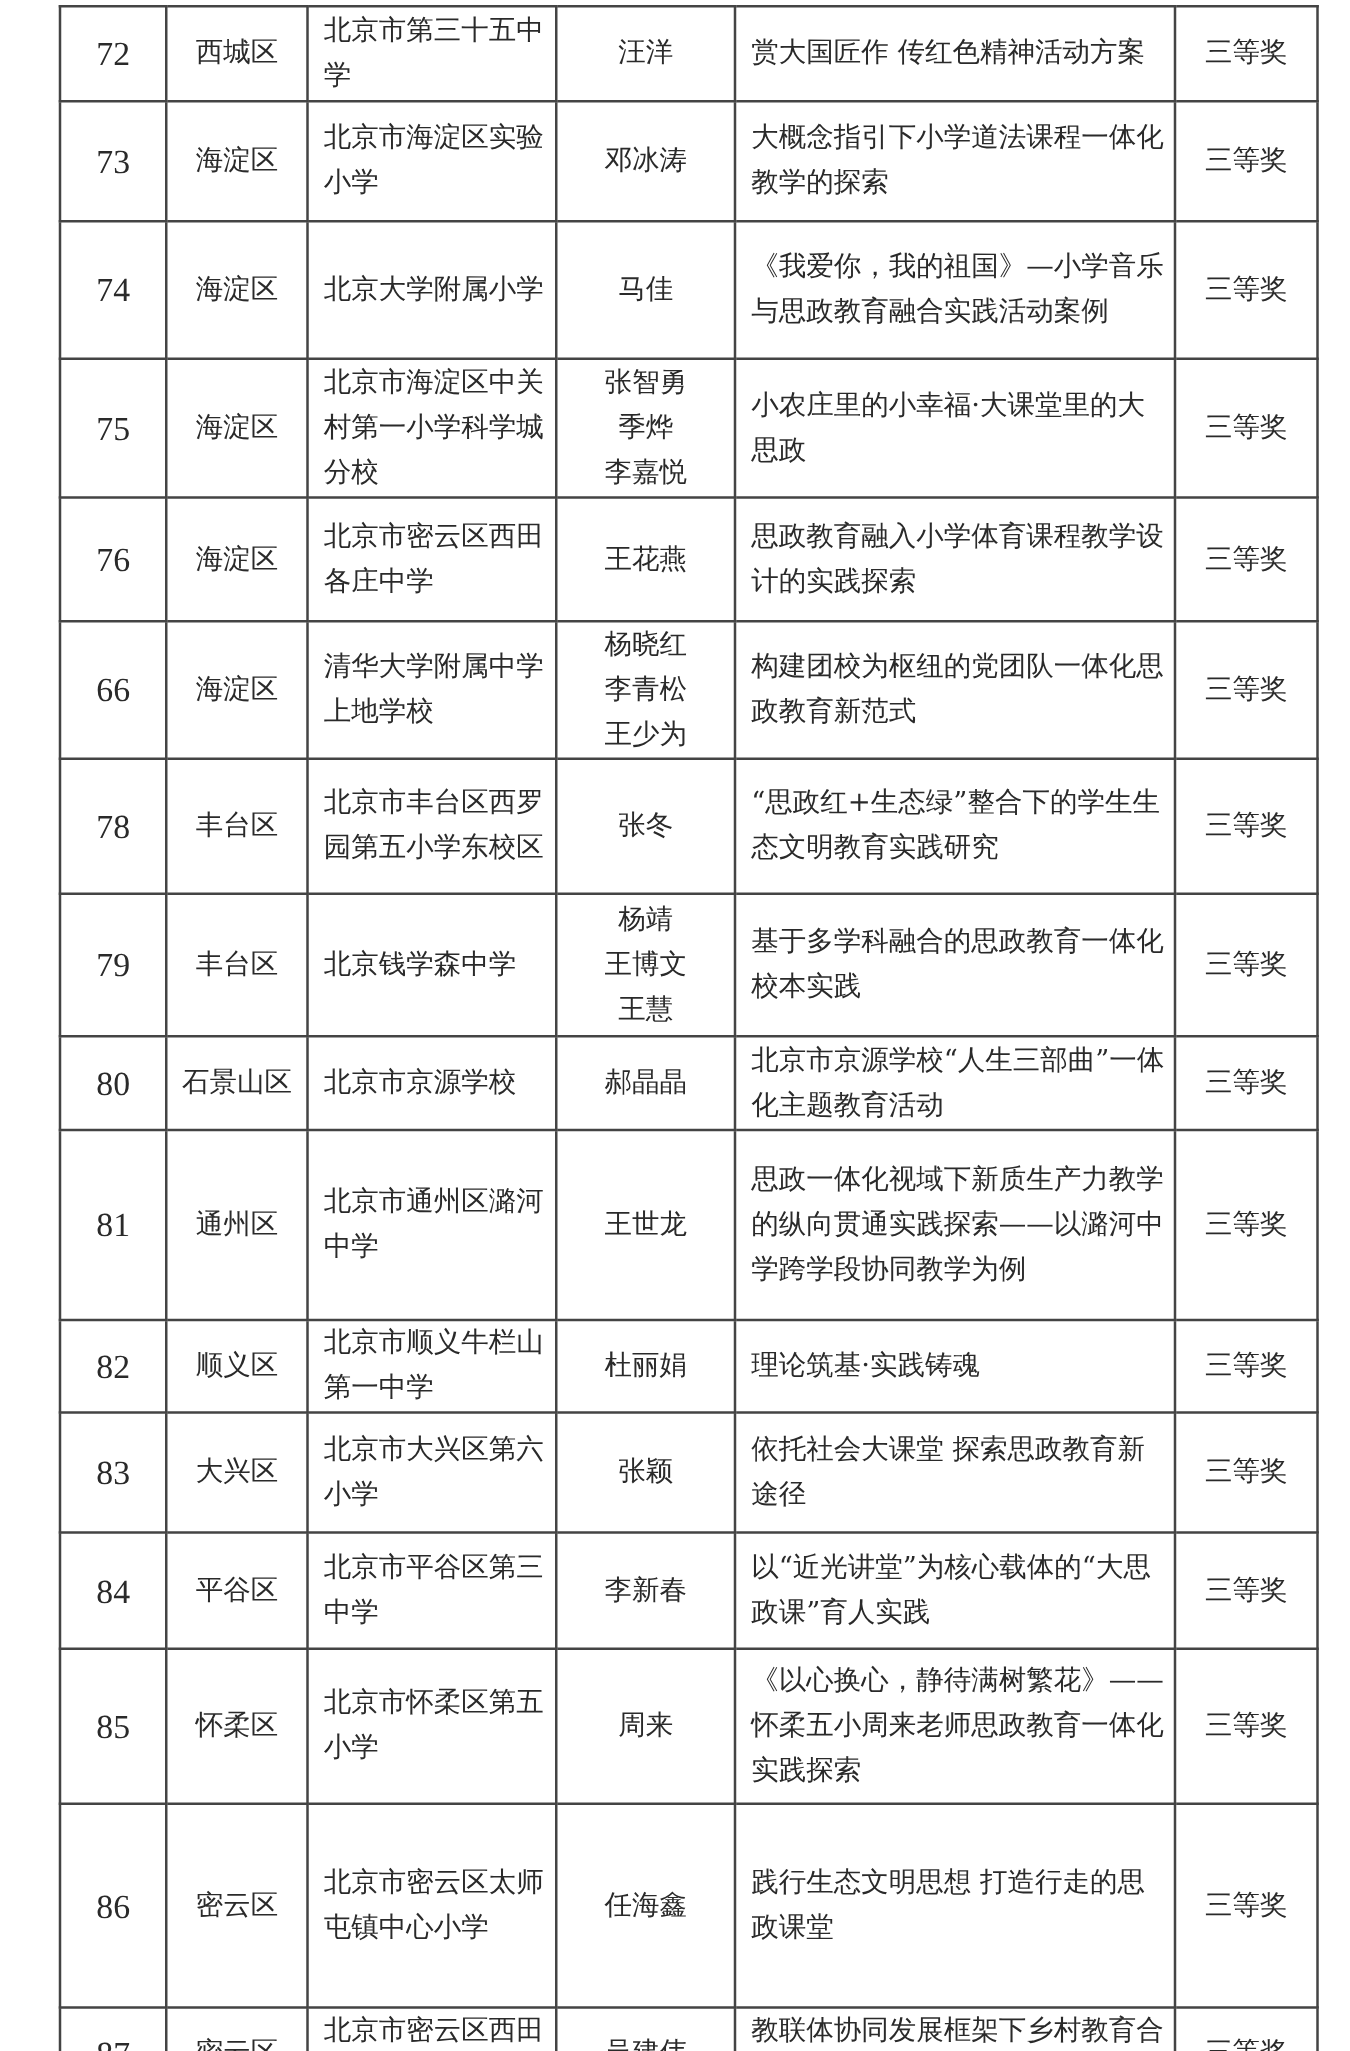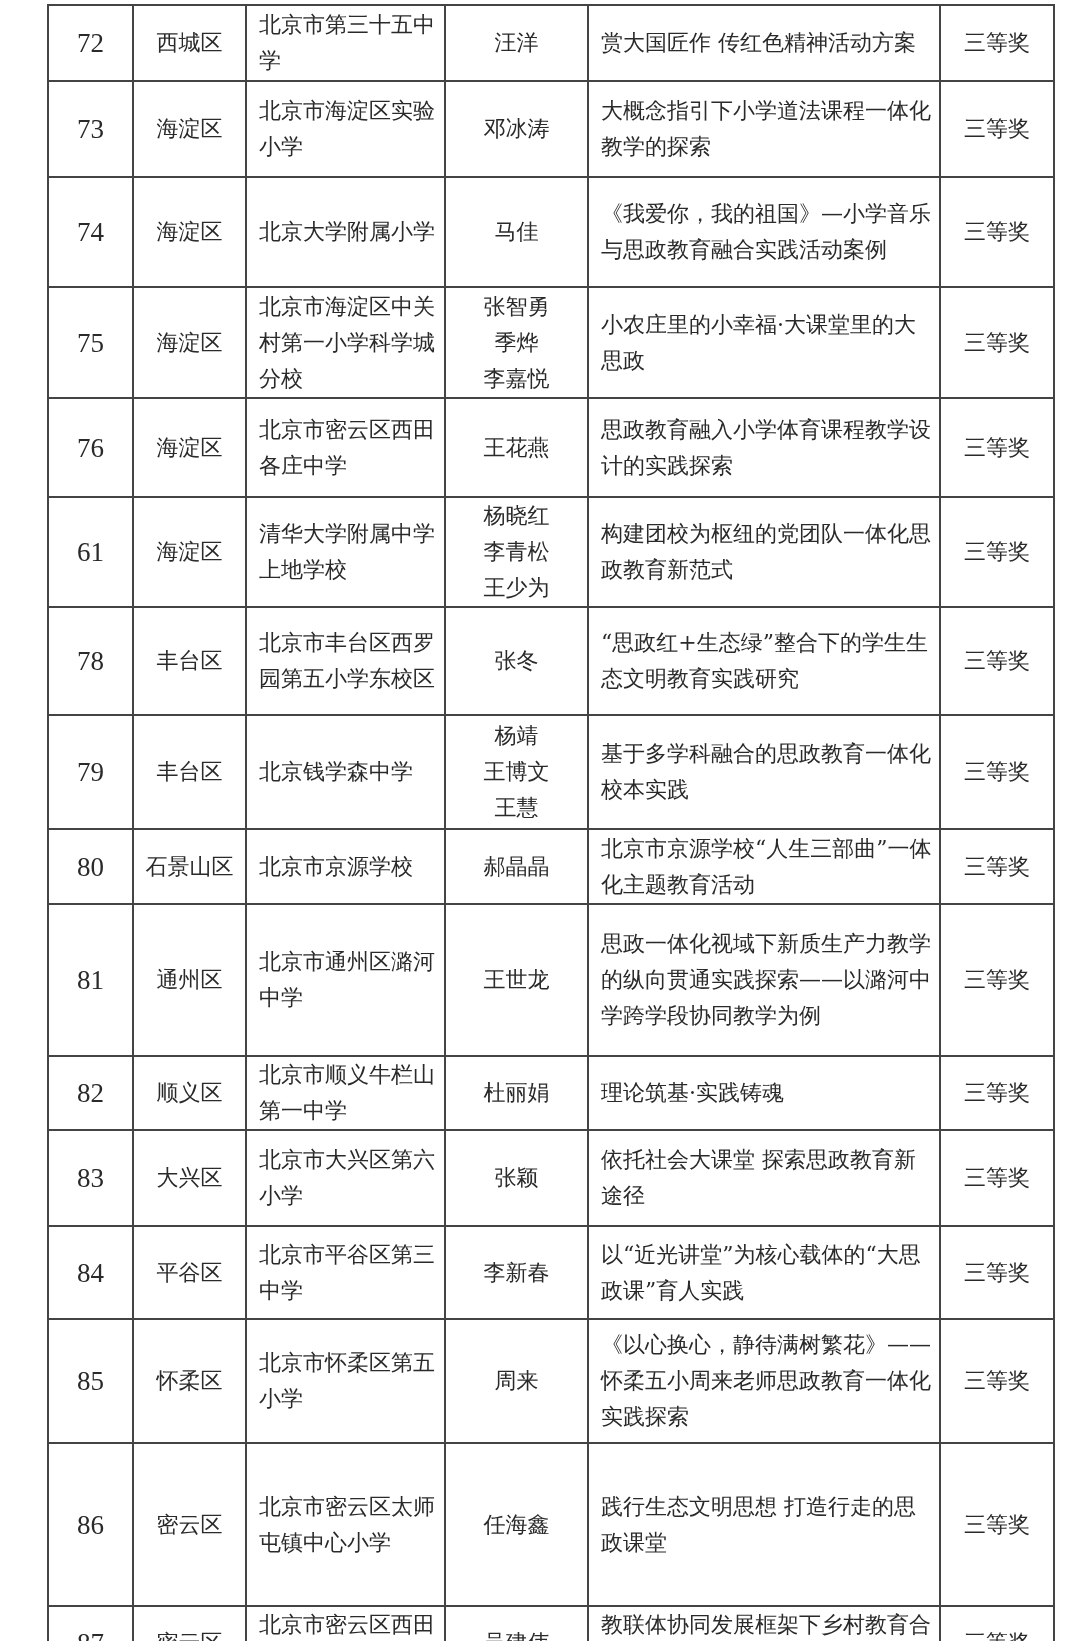--- a/index.html
+++ b/index.html
@@ -73,21 +73,21 @@
         <td class="c num">76</td>
         <td class="c">海淀区</td>
         <td class="l">北京市密云区西田各庄中学</td>
         <td class="c lines">
           <span>王花燕</span>
         </td>
         <td class="l">思政教育融入小学体育课程教学设计的实践探索</td>
         <td class="c">三等奖</td>
       </tr>
       <tr style="height: 110px;">
-        <td class="c num">61</td>
+        <td class="c num">66</td>
         <td class="c">海淀区</td>
         <td class="l">清华大学附属中学上地学校</td>
         <td class="c lines">
           <span>杨晓红</span>
           <span>李青松</span>
           <span>王少为</span>
         </td>
         <td class="l">构建团校为枢纽的党团队一体化思政教育新范式</td>
         <td class="c">三等奖</td>
       </tr>

